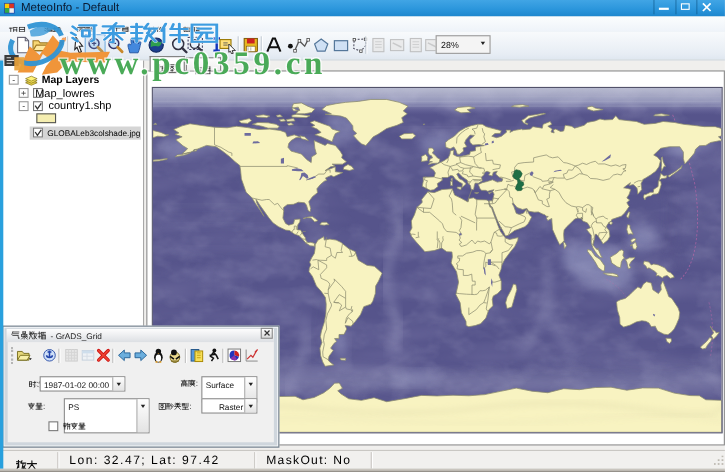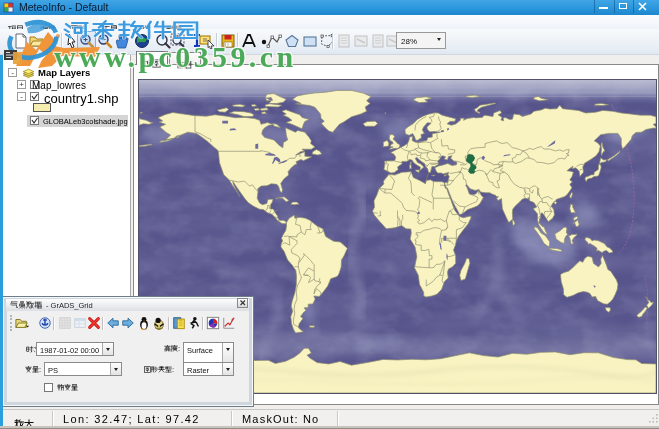--- a/index.html
+++ b/index.html
@@ -183,21 +183,21 @@
   </svg>
 <div class="treerow" style="left:38px;top:67px;font-weight:bold;font-size:9.5px">Map Layers</div>
 <div class="expander" style="left:17px;top:80px">+</div>
 <div class="checkbox" style="left:30px;top:80px"></div>
 <div class="treerow" style="left:32px;top:80px;font-size:10px">Map_lowres</div>
 <div class="expander" style="left:17px;top:92px">-</div>
 <div class="checkbox" style="left:30px;top:92px"></div>
 <svg class="abs" style="left:30px;top:92px" width="9" height="9">
     <path d="M2,4 L4,7 L7.5,2" stroke="#333" stroke-width="1.2" fill="none"></path>
   </svg>
-<div class="treerow" style="left:44px;top:91px;font-size:13px">country1.shp</div>
+<div class="treerow" style="left:44px;top:91px;font-size:10px">country1.shp</div>
 <div class="abs" style="left:33px;top:103px;width:18px;height:9px;background:#f5eeb0;border:1px solid #555"></div>
 <div class="abs" style="left:27px;top:115px;width:101px;height:12px;background:#d5d5d5"></div>
 <div class="checkbox" style="left:30px;top:116px"></div>
 <svg class="abs" style="left:30px;top:116px" width="9" height="9">
     <path d="M2,4 L4,7 L7.5,2" stroke="#333" stroke-width="1.2" fill="none"></path>
   </svg>
 <div class="treerow" style="left:43px;top:117px;font-size:7.5px">GLOBALeb3colshade.jpg</div>
 <div class="abs mappanel"></div>
 <div class="tab" style="left:136px;top:51px;width:32px;height:14px;background:#fff;border-color:#777"></div>
 <div class="tab" style="left:169px;top:52px;width:32px;height:12px"></div>
@@ -394,26 +394,26 @@
       <path d="M30.8,1.5L34.5,1.5M31.8,1.5L31.5,4.5M33.5,1.5L33.5,4.5M30.8,3L34.5,3M36,1L36,4.5M38.5,0.8L38.5,4.8M32,6L38,6M35,6L35,8.5M31,8.7L39,8.7" stroke="#111" stroke-width="0.9" fill="none" stroke-linecap="round"></path>
     </svg>:</div>
 <div class="combo" style="left:36px;top:342px;width:78px;height:14px">
     <span style="position:absolute;left:3px;top:3px">1987-01-02 00:00</span>
     <span class="arr"></span>
   </div>
 <div class="combo" style="left:183px;top:342px;width:51px;height:24px">
     <span style="position:absolute;left:3px;top:3px">Surface</span>
     <span class="arr"></span>
   </div>
-<div class="combo" style="left:44px;top:362px;width:78px;height:14px">
+<div class="combo" style="left:58px;top:362px;width:78px;height:32px">
     <span style="position:absolute;left:3px;top:3px">PS</span>
     <span class="arr"></span>
   </div>
 <div class="combo" style="left:183px;top:362px;width:51px;height:14px">
-    <span style="position:absolute;left:3px;top:3px">Raster</span>
+    <span style="position:absolute;left:15px;top:3px">Raster</span>
     <span class="arr"></span>
   </div>
 <div class="checkbox" style="left:44px;top:383px"></div>
 <div class="dlabel" style="left:57px;top:383px"><svg width="21" height="7" viewBox="0 0 30 10" style="vertical-align:-1px" xmlns="http://www.w3.org/2000/svg">
       <path d="M2.8,0.5L2.8,2M1,2L4.8,2M1,3.8L4.8,3.8M2.8,3.8L2.8,8.8M1.5,5.5L4,5.5M6.5,0.5L5.8,2.5M5.8,2.5L9.5,2.5M6.8,2.5L6.3,8.8M6.5,5L9.2,5M9,2.5L9,8.8" stroke="#111" stroke-width="0.9" fill="none" stroke-linecap="round"></path>
       <path d="M15,0.5L15,1.8M11,1.8L19,1.8M13,3L13,5M17,3L17,5M12,3.5L18,3.5M13.5,5.5L16.5,5.5M13.5,5.5L16.8,8.8M16.5,5.5L13.2,8.8" stroke="#111" stroke-width="0.9" fill="none" stroke-linecap="round"></path>
       <path d="M22.5,0.8L27.5,0.8M22.5,0.8L22.5,3M22.5,3L27.5,3M27.5,0.8L27.5,3M21,4.2L29,4.2M22.5,5.5L27.5,5.5M22.5,7L27.5,7M25,4.2L25,8.5M21,8.7L29,8.7" stroke="#111" stroke-width="0.9" fill="none" stroke-linecap="round"></path>
     </svg></div>
 <svg class="abs" style="left:0px;top:14px" width="132" height="88" viewBox="0 0 132 88">
 <path d="M16,52 L27,28 L36,36 L48,18 L55,26 L48,42 L39,35 L30,52 Z" fill="#f0953a"></path>

